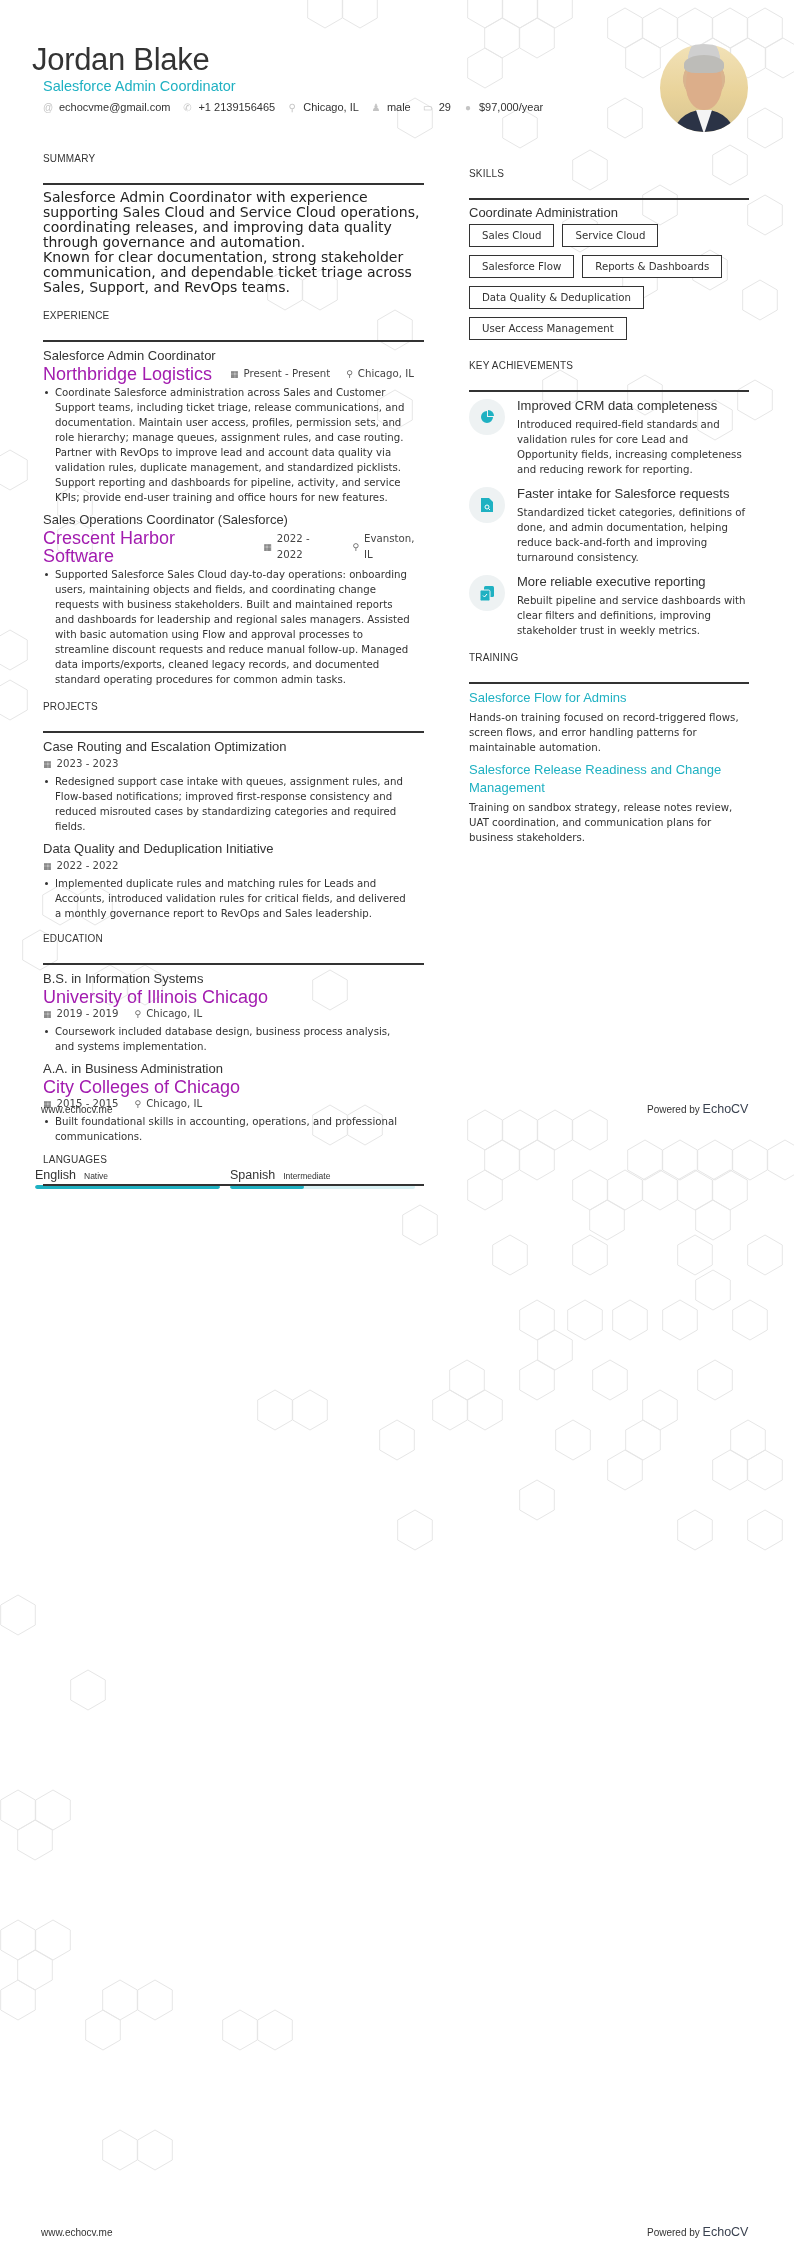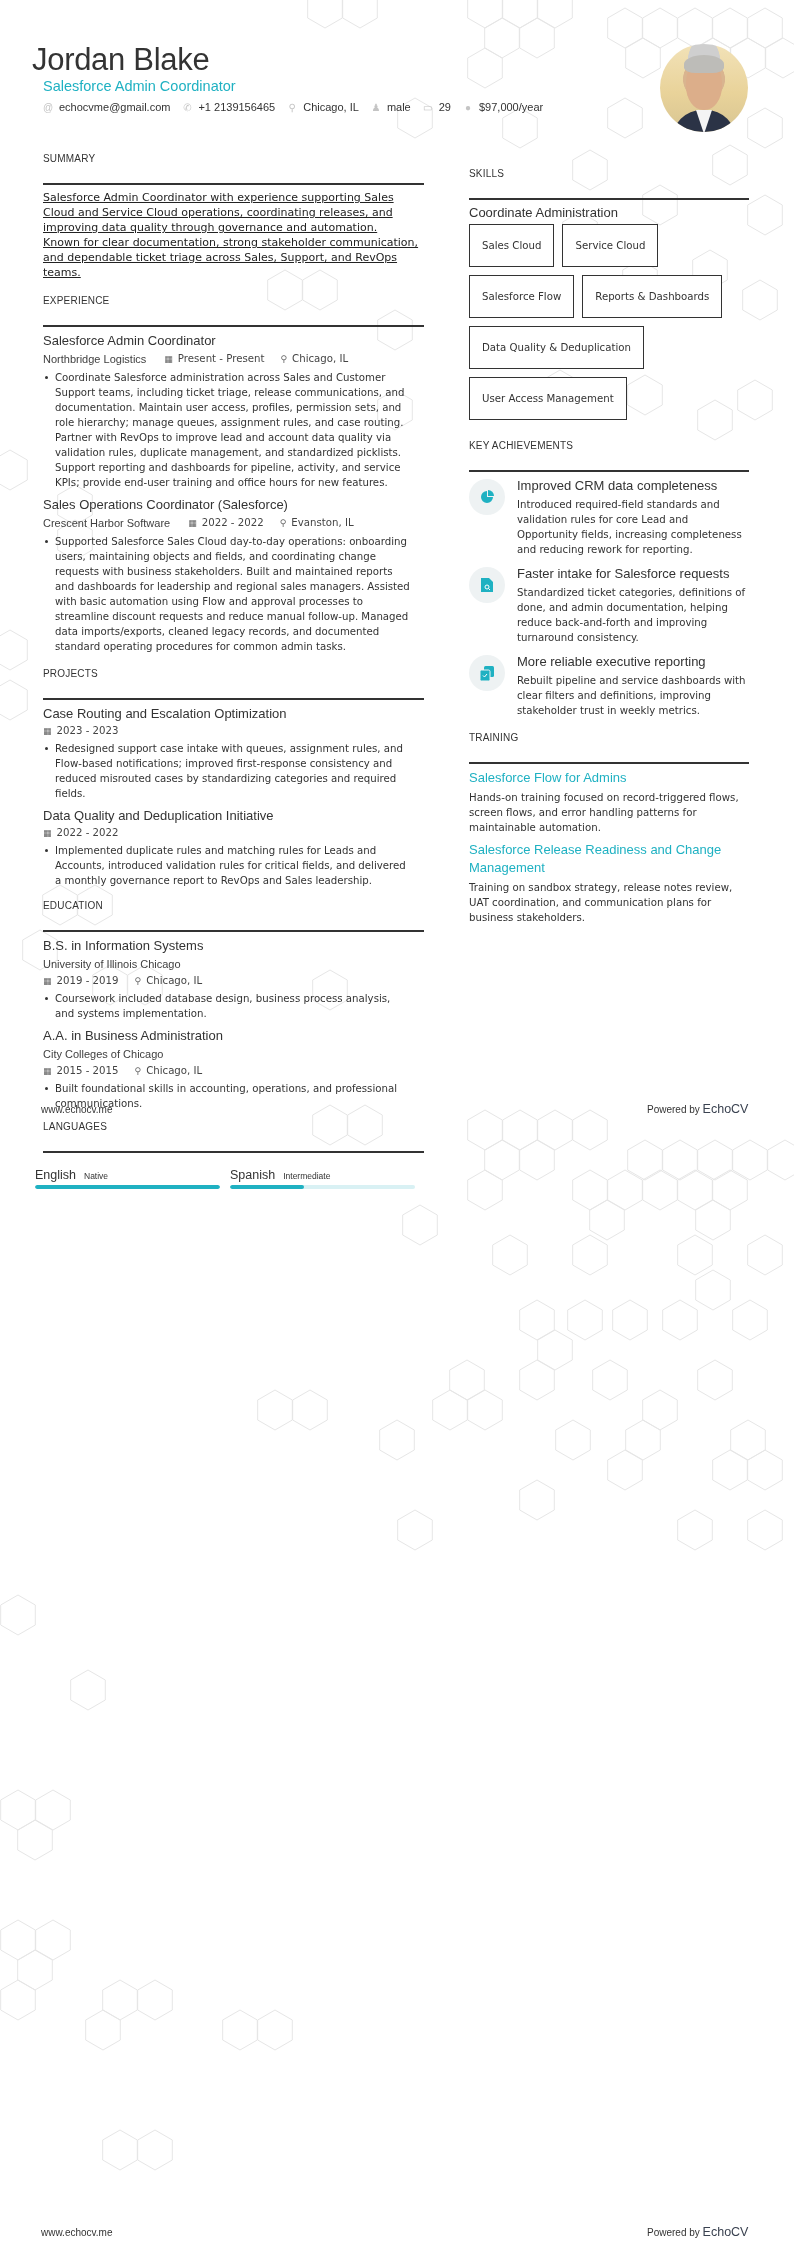--- a/index.html
+++ b/index.html
@@ -22,36 +22,36 @@
   .avatar .suit { position: absolute; left: 12px; top: 66px; width: 64px; height: 30px; background: #2b3346; border-radius: 30px 30px 0 0; }
   .avatar .shirt { position: absolute; left: 36px; top: 66px; width: 16px; height: 24px; background: #f4f4f4; clip-path: polygon(0 0, 100% 0, 50% 100%); }
   .avatar .face { position: absolute; left: 26px; top: 16px; width: 36px; height: 50px; border-radius: 45% 45% 48% 48%; background: #dcae8a; }
   .avatar .hair { position: absolute; left: 24px; top: 11px; width: 40px; height: 18px; border-radius: 50% 50% 30% 30%; background: #bdbcb8; }
 
   
   .col { position: absolute; }
   .left { left: 43px; width: 381px; }
   .right { left: 469px; width: 280px; }
   .sec-title { font-family: "Liberation Sans", sans-serif; font-size: 10px; color: #333; letter-spacing: 0.2px; padding-bottom: 19px; border-bottom: 2.5px solid #333; margin-bottom: 5px; text-transform: uppercase; }
-  .para { font-size: 11px; line-height: 15px; color: #222; text-decoration: underline; }
+  .para { font-size: 14px; line-height: 15px; color: #222; }
   .item-title { font-family: "Liberation Sans", sans-serif; font-size: 13px; color: #333; line-height: 18px; }
-  .item-sub { font-family: "Liberation Sans", sans-serif; font-size: 11px; color: #404040; line-height: 18px; }
+  .item-sub { font-family: "Liberation Sans", sans-serif; font-size: 18px; color: #a21caf; line-height: 18px; }
   .meta-row { display: flex; align-items: center; font-size: 10.2px; color: #444; line-height: 16px; }
   .meta { display: inline-flex; align-items: center; margin-left: 16px; }
   .meta:first-child { margin-left: 0; }
   .meta .mi { color: #666; font-size: 9px; margin-right: 5px; }
   .inline-meta { display: flex; align-items: center; }
   .inline-meta .item-sub { margin-right: 18px; }
   ul.bul { list-style: none; margin: 2px 12px 6px 0; }
   ul.bul li { position: relative; padding-left: 12px; font-size: 10.2px; line-height: 15px; color: #333; }
   ul.bul li::before { content: ""; position: absolute; left: 2px; top: 6px; width: 3px; height: 3px; border-radius: 50%; background: #333; }
 
   .skill-group { font-family: "Liberation Sans", sans-serif; font-size: 13px; color: #333; margin-bottom: 4px; }
   .tags { display: flex; flex-wrap: wrap; width: 290px; }
-  .tag { border: 1px solid #333; padding: 15px 12px; font-size: 10.2px; color: #333; margin: 0 8px 8px 0; background: #fff; }
+  .tag { border: 1px solid #333; padding: 5px 12px; font-size: 10.2px; color: #333; margin: 0 8px 8px 0; background: #fff; }
 
   .cert-name { font-family: "Liberation Sans", sans-serif; font-size: 13px; color: #333; line-height: 20px; }
   .cert-issuer { font-size: 10px; color: #333; line-height: 18px; margin-bottom: 4px; }
 
   .ach { display: flex; margin-bottom: 8px; }
   .ach-icon { width: 36px; height: 36px; border-radius: 50%; background: #eef2f3; flex: none; display: flex; align-items: center; justify-content: center; margin-right: 12px; margin-top: 2px; }
   .ach-title { font-family: "Liberation Sans", sans-serif; font-size: 13px; color: #333; line-height: 18px; margin-bottom: 2px; }
   .ach-desc { font-size: 10.2px; line-height: 15px; color: #333; }
 
   .train-title { font-family: "Liberation Sans", sans-serif; font-size: 13px; color: #1fb1c2; line-height: 18px; margin-bottom: 3px; }

